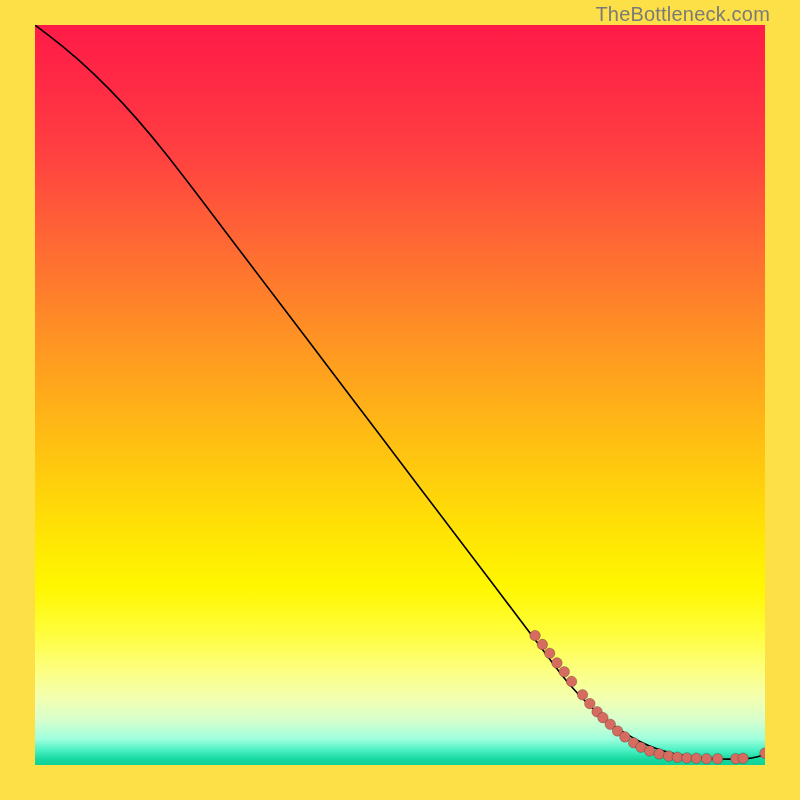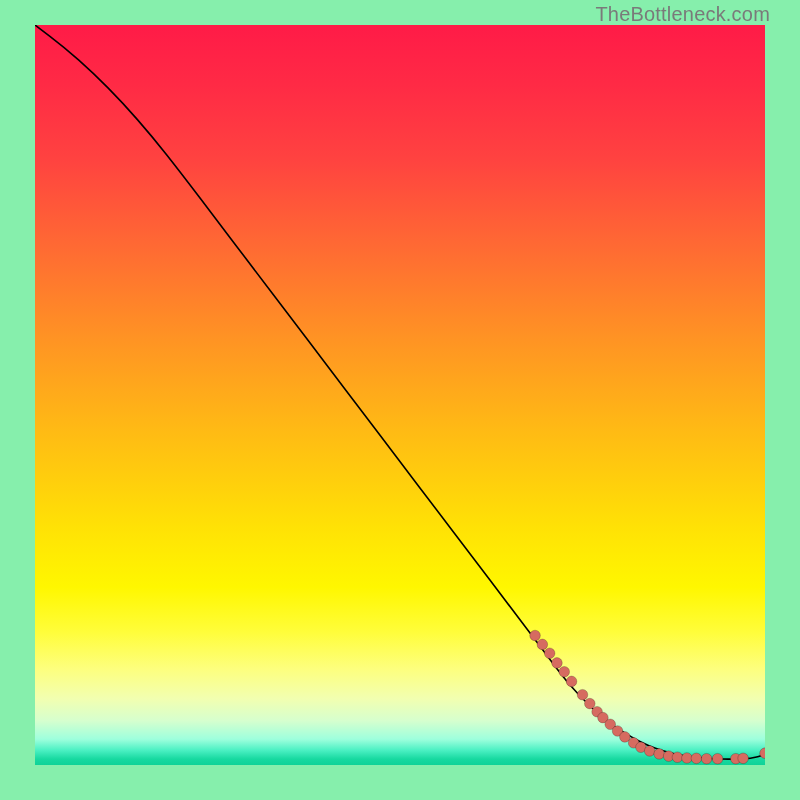--- a/index.html
+++ b/index.html
@@ -8,21 +8,21 @@
     width: 800px;
     height: 800px;
     background: #000;
     overflow: hidden;
     font-family: Arial, Helvetica, sans-serif;
   }
   .stage {
     position: relative;
     width: 800px;
     height: 800px;
-    background: #86efac;
+    background: #fde047;
   }
   .plot {
     position: absolute;
     left: 35px;
     top: 25px;
     width: 730px;
     height: 740px;
     overflow: hidden;
   }
   .gradient {

